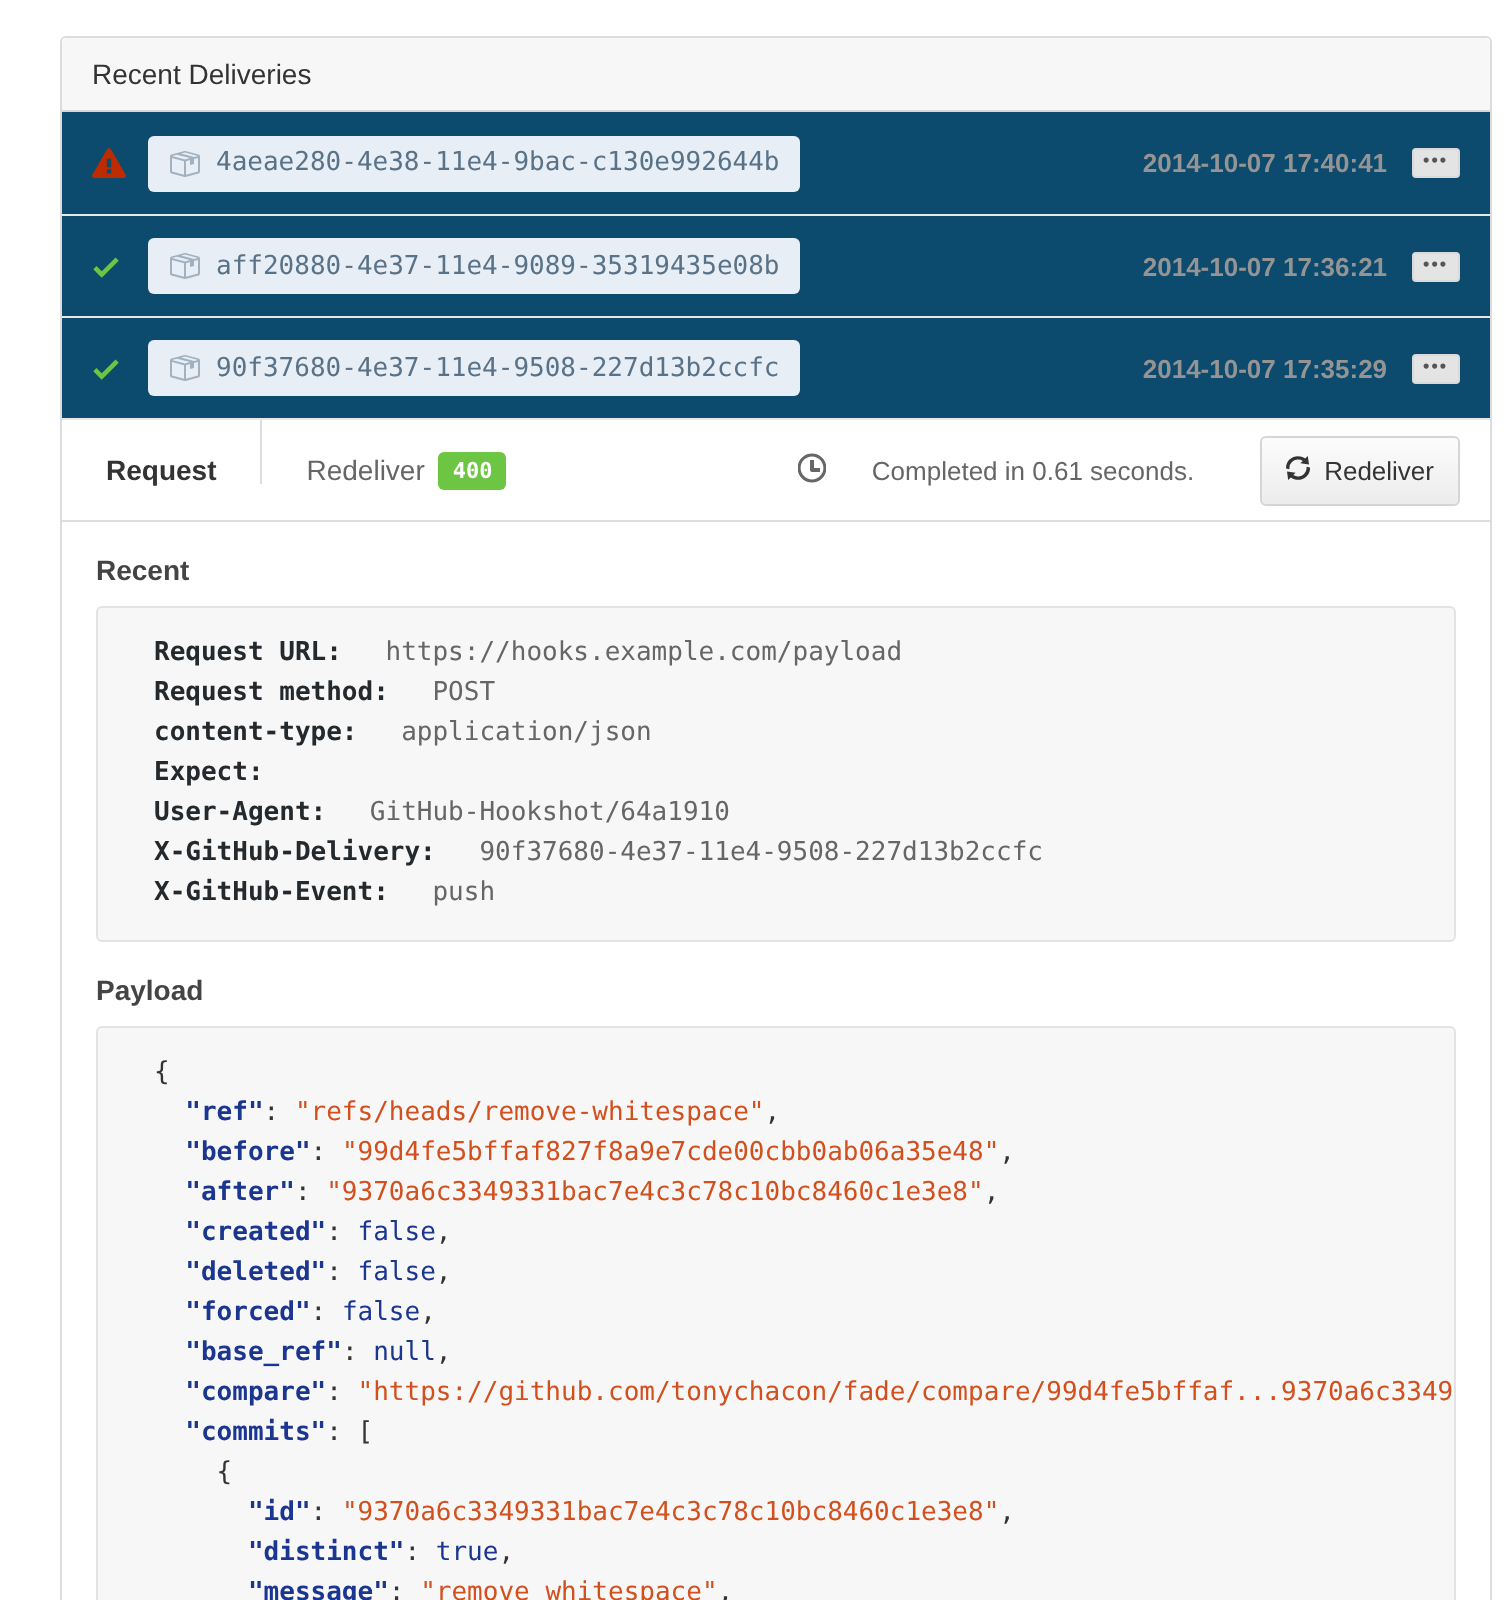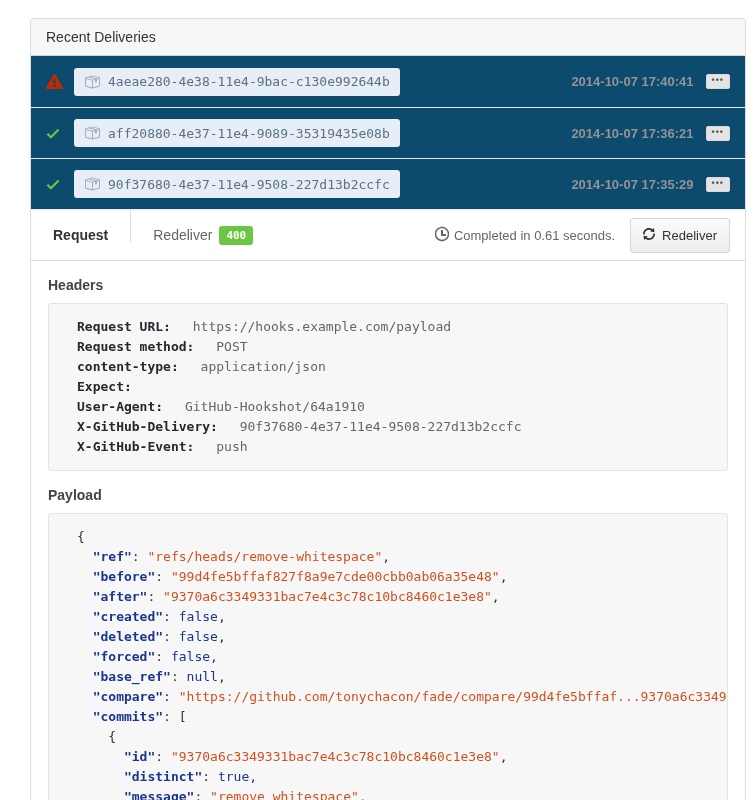--- a/index.html
+++ b/index.html
@@ -45,21 +45,21 @@
     display:flex; align-items:center; gap:7px; cursor:pointer;
   }
   .tab.active { color:#333; font-weight:bold; }
   .tab-divider { width:1px; background:#ddd; height:32px; align-self:flex-start; }
   .badge {
     background:var(--badge-green); color:#fff;
     font-family:"DejaVu Sans Mono", monospace; font-size:11px; font-weight:bold;
     padding:3px 7px; border-radius:3px;
   }
   .tab-meta {
-    margin-left:auto; display:flex; align-items:center; gap:5px;
+    margin-left:auto; display:flex; align-items:center; gap:23px;
     color:#666; font-size:13px; padding-right:15px;justify-content:center;
   }
   .redeliver {
     display:inline-flex; align-items:center; gap:7px; margin-left:10px;
     background:linear-gradient(#fcfcfc,#ececec); border:1px solid #d5d5d5;
     border-radius:3px; padding:7px 12px; font-size:13px; font-weight:normal;
     color:#333; cursor:pointer; font-family:"Liberation Sans", sans-serif;
   }
   .detail-body { padding:0 17px; }
   .section-title { font-size:14px; color:#444; margin:16px 0 10px; font-weight:bold; }
@@ -158,18 +158,18 @@
       <button class="redeliver">
         <span id="sync-slot"><svg width="12" height="16" viewBox="0 0 12 16" aria-hidden="true">
               <path fill="#333" d="M10.24 7.4a4.15 4.15 0 0 1-1.2 3.6 4.346 4.346 0 0 1-5.41.54L4.8 10.4.5 9.8l.6 4.2 1.31-1.26c2.36 1.74 5.7 1.57 7.84-.54a5.876 5.876 0 0 0 1.74-4.46l-1.75-.34zM2.96 5a4.346 4.346 0 0 1 5.41-.54L7.2 5.6l4.3.6-.6-4.2-1.31 1.26c-2.36-1.74-5.7-1.57-7.85.54C.5 5.03-.06 6.65.01 8.26l1.75.35A4.17 4.17 0 0 1 2.96 5z"></path>
             </svg></span>
         <span>Redeliver</span>
       </button>
     </div>
   </div>
 
   <div class="detail-body">
-    <div class="section-title">Headers</div>
+    <div class="section-title">Recent</div>
     <div class="code-box" id="headers-box"><div class="hline"><span class="hname">Request URL:</span><span class="hval"> https://hooks.example.com/payload</span></div><div class="hline"><span class="hname">Request method:</span><span class="hval"> POST</span></div><div class="hline"><span class="hname">content-type:</span><span class="hval"> application/json</span></div><div class="hline"><span class="hname">Expect:</span><span class="hval"></span></div><div class="hline"><span class="hname">User-Agent:</span><span class="hval"> GitHub-Hookshot/64a1910</span></div><div class="hline"><span class="hname">X-GitHub-Delivery:</span><span class="hval"> 90f37680-4e37-11e4-9508-227d13b2ccfc</span></div><div class="hline"><span class="hname">X-GitHub-Event:</span><span class="hval"> push</span></div></div>
     <div class="section-title">Payload</div>
     <div class="code-box" id="payload-box"><div><span class="tok-p">{</span></div><div><span class="tok-p">  </span><span class="tok-k">"ref"</span><span class="tok-p">: </span><span class="tok-s">"refs/heads/remove-whitespace"</span><span class="tok-p">,</span></div><div><span class="tok-p">  </span><span class="tok-k">"before"</span><span class="tok-p">: </span><span class="tok-s">"99d4fe5bffaf827f8a9e7cde00cbb0ab06a35e48"</span><span class="tok-p">,</span></div><div><span class="tok-p">  </span><span class="tok-k">"after"</span><span class="tok-p">: </span><span class="tok-s">"9370a6c3349331bac7e4c3c78c10bc8460c1e3e8"</span><span class="tok-p">,</span></div><div><span class="tok-p">  </span><span class="tok-k">"created"</span><span class="tok-p">: </span><span class="tok-l">false</span><span class="tok-p">,</span></div><div><span class="tok-p">  </span><span class="tok-k">"deleted"</span><span class="tok-p">: </span><span class="tok-l">false</span><span class="tok-p">,</span></div><div><span class="tok-p">  </span><span class="tok-k">"forced"</span><span class="tok-p">: </span><span class="tok-l">false</span><span class="tok-p">,</span></div><div><span class="tok-p">  </span><span class="tok-k">"base_ref"</span><span class="tok-p">: </span><span class="tok-l">null</span><span class="tok-p">,</span></div><div><span class="tok-p">  </span><span class="tok-k">"compare"</span><span class="tok-p">: </span><span class="tok-s">"https://github.com/tonychacon/fade/compare/99d4fe5bffaf...9370a6c33493"</span></div><div><span class="tok-p">  </span><span class="tok-k">"commits"</span><span class="tok-p">: [</span></div><div><span class="tok-p">    {</span></div><div><span class="tok-p">      </span><span class="tok-k">"id"</span><span class="tok-p">: </span><span class="tok-s">"9370a6c3349331bac7e4c3c78c10bc8460c1e3e8"</span><span class="tok-p">,</span></div><div><span class="tok-p">      </span><span class="tok-k">"distinct"</span><span class="tok-p">: </span><span class="tok-l">true</span><span class="tok-p">,</span></div><div><span class="tok-p">      </span><span class="tok-k">"message"</span><span class="tok-p">: </span><span class="tok-s">"remove whitespace"</span><span class="tok-p">,</span></div><div></div></div>
   </div>
 </div>
 
 </body></html>

